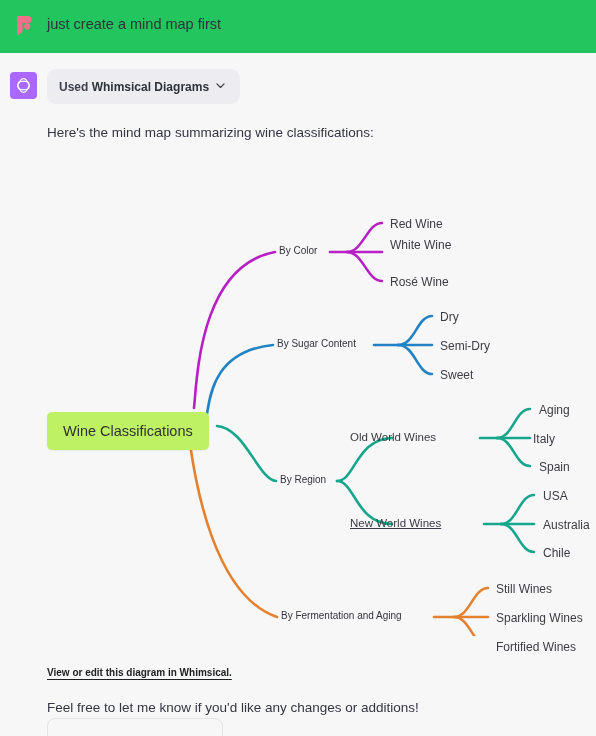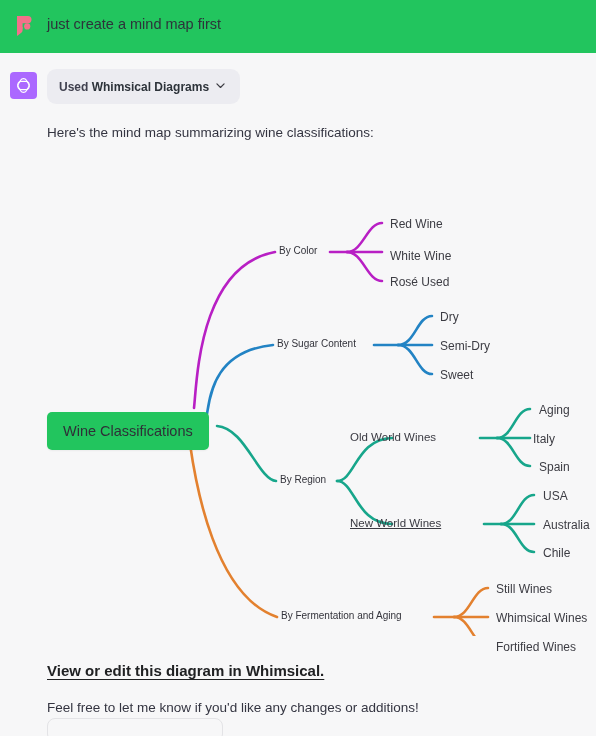--- a/index.html
+++ b/index.html
@@ -73,21 +73,21 @@
 
   
   .para {
     font-size: 13.5px;
     color: #343541;
     line-height: 1.55;
     margin: 0 0 0 0;
   }
   .link-line { margin-top: 26px; }
   .doc-link {
-    font-size: 15px;
+    font-size: 10px;
     font-weight: 700;
     color: #202123;
     text-decoration: underline;
     text-underline-offset: 2.5px;
     cursor: pointer;
     margin-top: 34px;
   }
   .closing { margin-top: 18px; }
 
   
@@ -105,21 +105,21 @@
     font-size: 12px;
     color: #3c3c43;
     white-space: nowrap;
     line-height: 1;
   }
   .node-label.lvl1 { font-size: 10px; color: #33333b; }
   .node-label.lvl2 { font-size: 11.5px; color: #3a3a42; }
 
   .root-node {
     position: absolute;
-    background: #22c55e;
+    background: #bef264;
     border-radius: 5px;
     box-shadow: 0 1px 2px rgba(0,0,0,0.05);
     padding: 11px 16px;
     font-size: 14.5px;
     color: #2f2f37;
     white-space: nowrap;
   }
 
   
   .bottom-card {
@@ -222,40 +222,40 @@
       </svg>
 
       <div class="root-node" style="left:47px; top:256px;">Wine Classifications</div>
 
       <div class="node-label lvl1" style="left:279px; top:90px;">By Color</div>
       <div class="node-label lvl1" style="left:277px; top:183px;text-align:center;">By Sugar Content</div>
       <div class="node-label lvl1" style="left:280px; top:319px;">By Region</div>
       <div class="node-label lvl1" style="left:281px; top:455px;">By Fermentation and Aging</div>
 
       <div class="node-label" style="left:390px; top:62px;">Red Wine</div>
-      <div class="node-label" style="left:390px; top:94px;">White Wine</div>
-      <div class="node-label" style="left:390px; top:120px;">Rosé Used</div>
+      <div class="node-label" style="left:390px; top:83px;">White Wine</div>
+      <div class="node-label" style="left:390px; top:120px;">Rosé Wine</div>
 
       <div class="node-label" style="left:440px; top:155px;">Dry</div>
       <div class="node-label" style="left:440px; top:184px;">Semi-Dry</div>
       <div class="node-label" style="left:440px; top:213px;">Sweet</div>
 
       <div class="node-label lvl2" style="left:350px; top:276px;">Old World Wines</div>
       <div class="node-label lvl2" style="left:350px; top:362px;text-decoration:underline;">New World Wines</div>
 
       <div class="node-label" style="left:539px; top:248px;">Aging</div>
       <div class="node-label" style="left:533px; top:277px;">Italy</div>
       <div class="node-label" style="left:539px; top:305px;">Spain</div>
 
       <div class="node-label" style="left:543px; top:334px;">USA</div>
       <div class="node-label" style="left:543px; top:363px;">Australia</div>
       <div class="node-label" style="left:543px; top:391px;">Chile</div>
 
       <div class="node-label" style="left:496px; top:427px;">Still Wines</div>
-      <div class="node-label" style="left:496px; top:456px;">Whimsical Wines</div>
+      <div class="node-label" style="left:496px; top:456px;">Sparkling Wines</div>
       <div class="node-label" style="left:496px; top:485px;text-align:right;">Fortified Wines</div>
     </div>
 
     
     <div class="link-line">
       <span class="doc-link">View or edit this diagram in Whimsical.</span>
     </div>
 
     
     <div class="para closing">Feel free to let me know if you'd like any changes or additions!</div>

